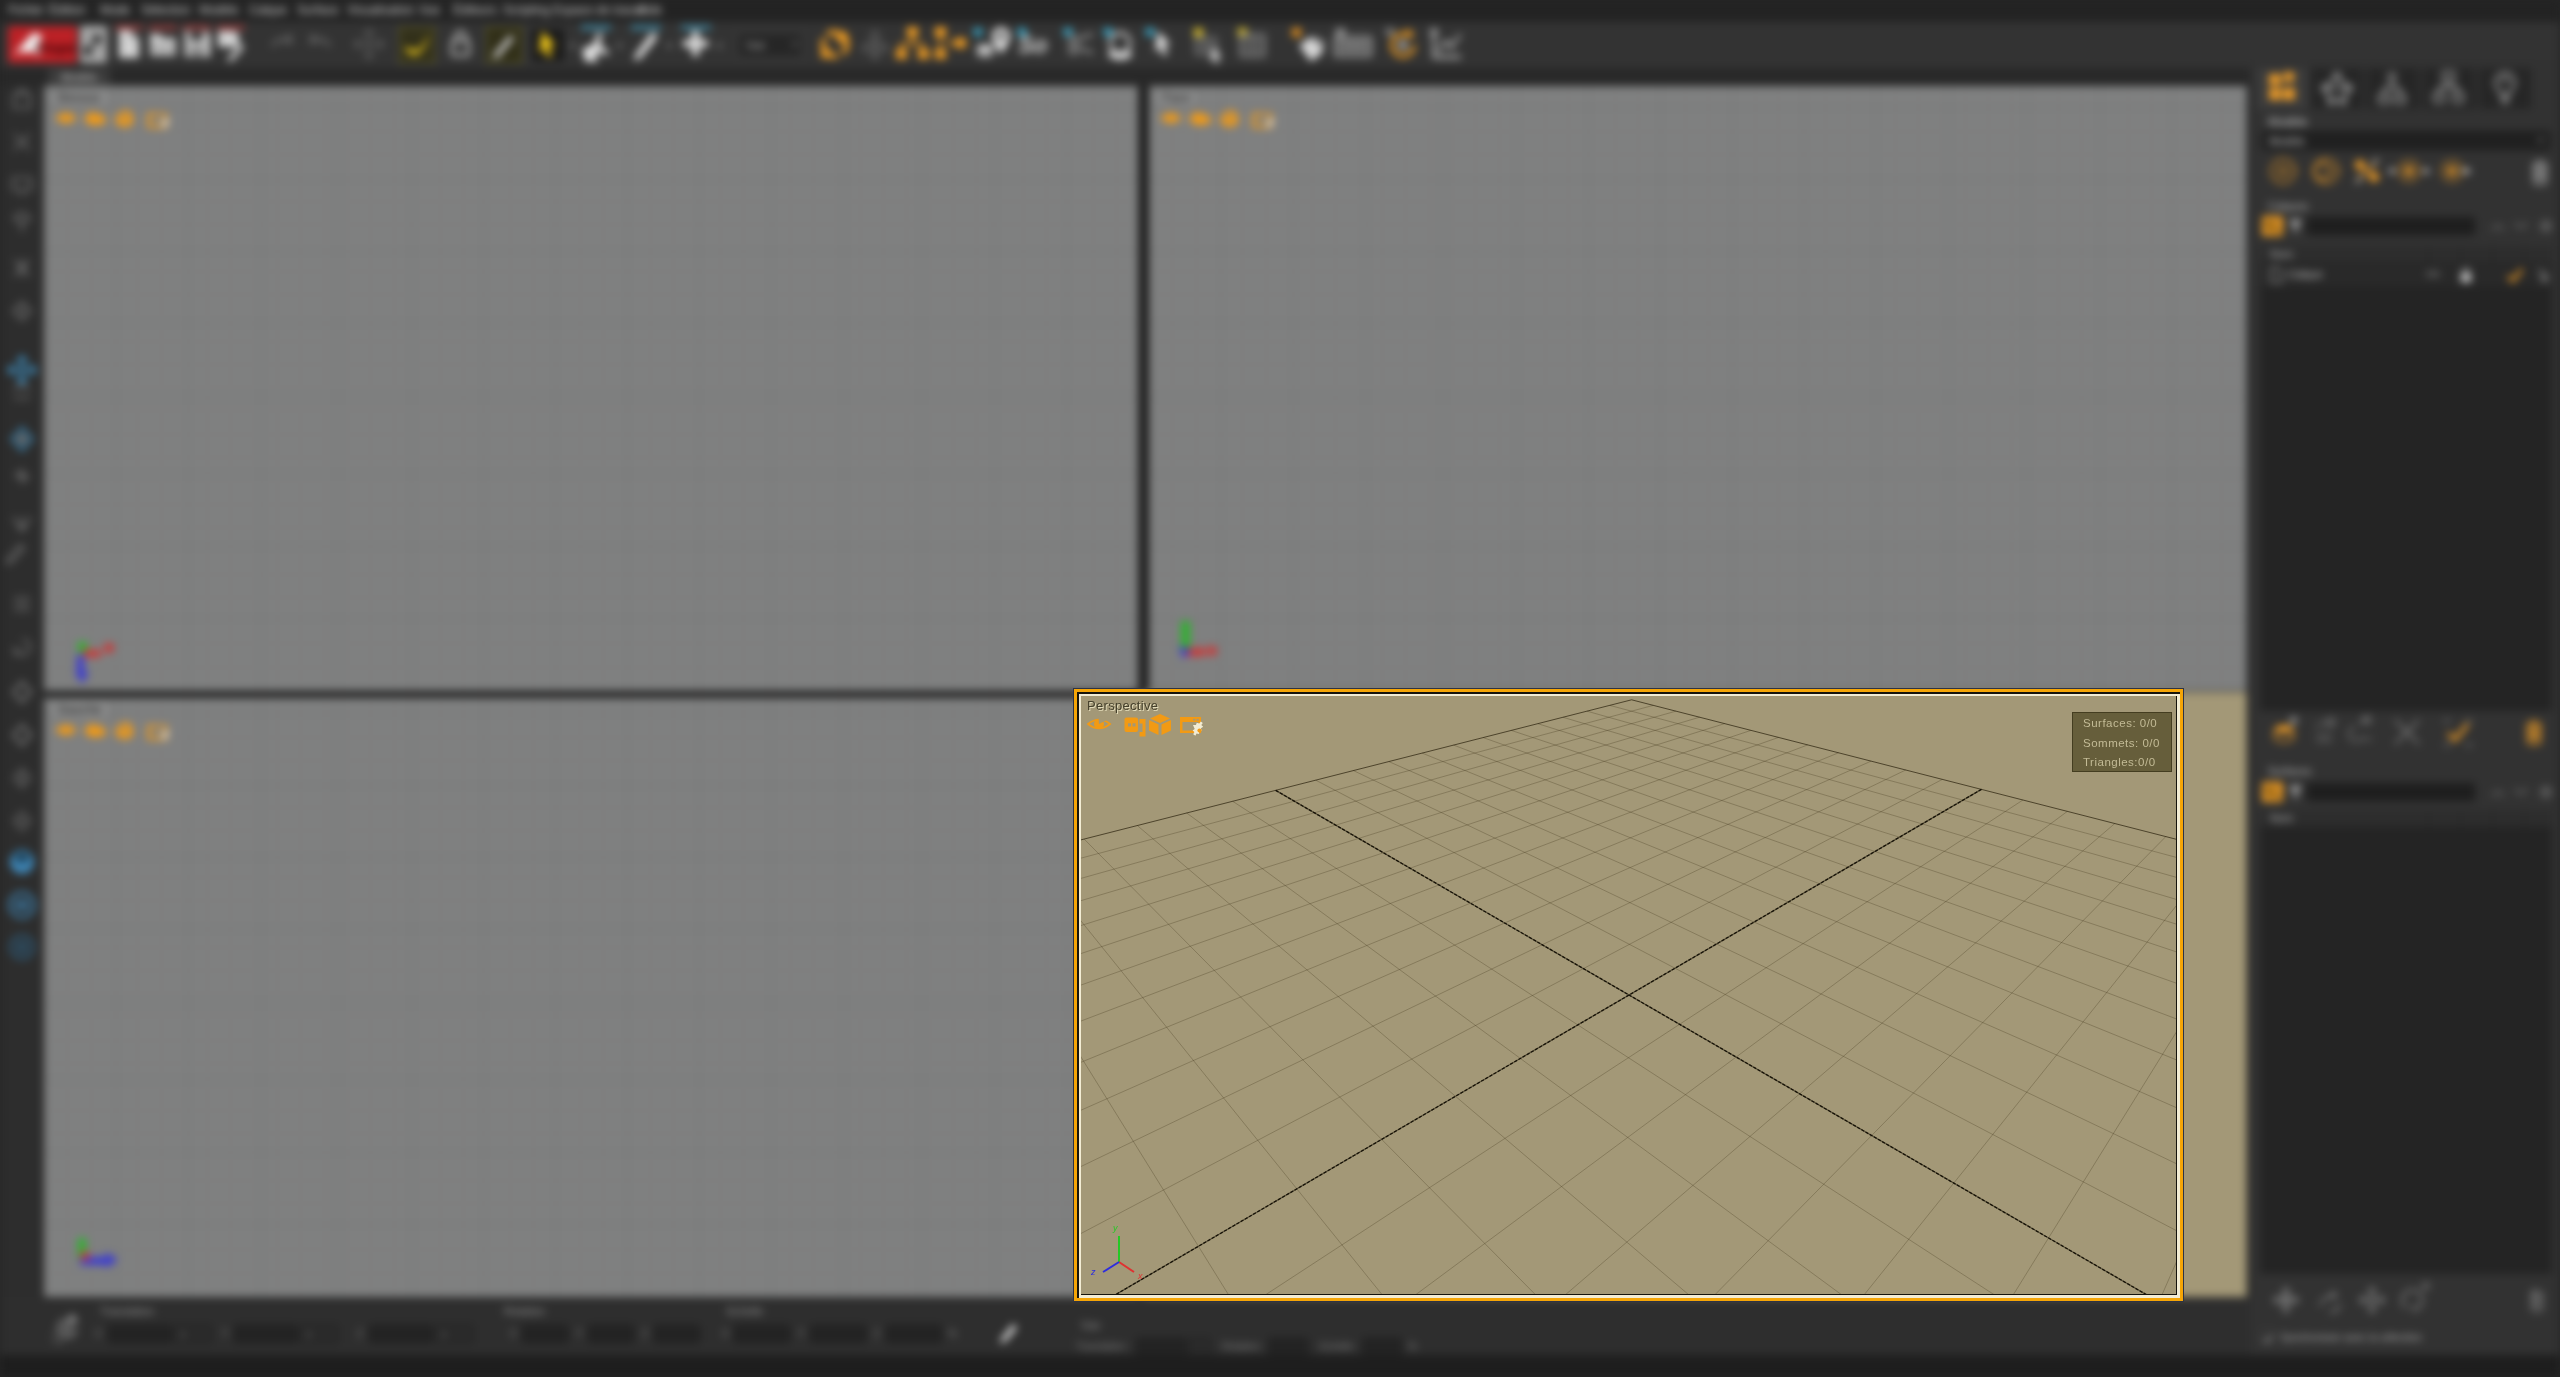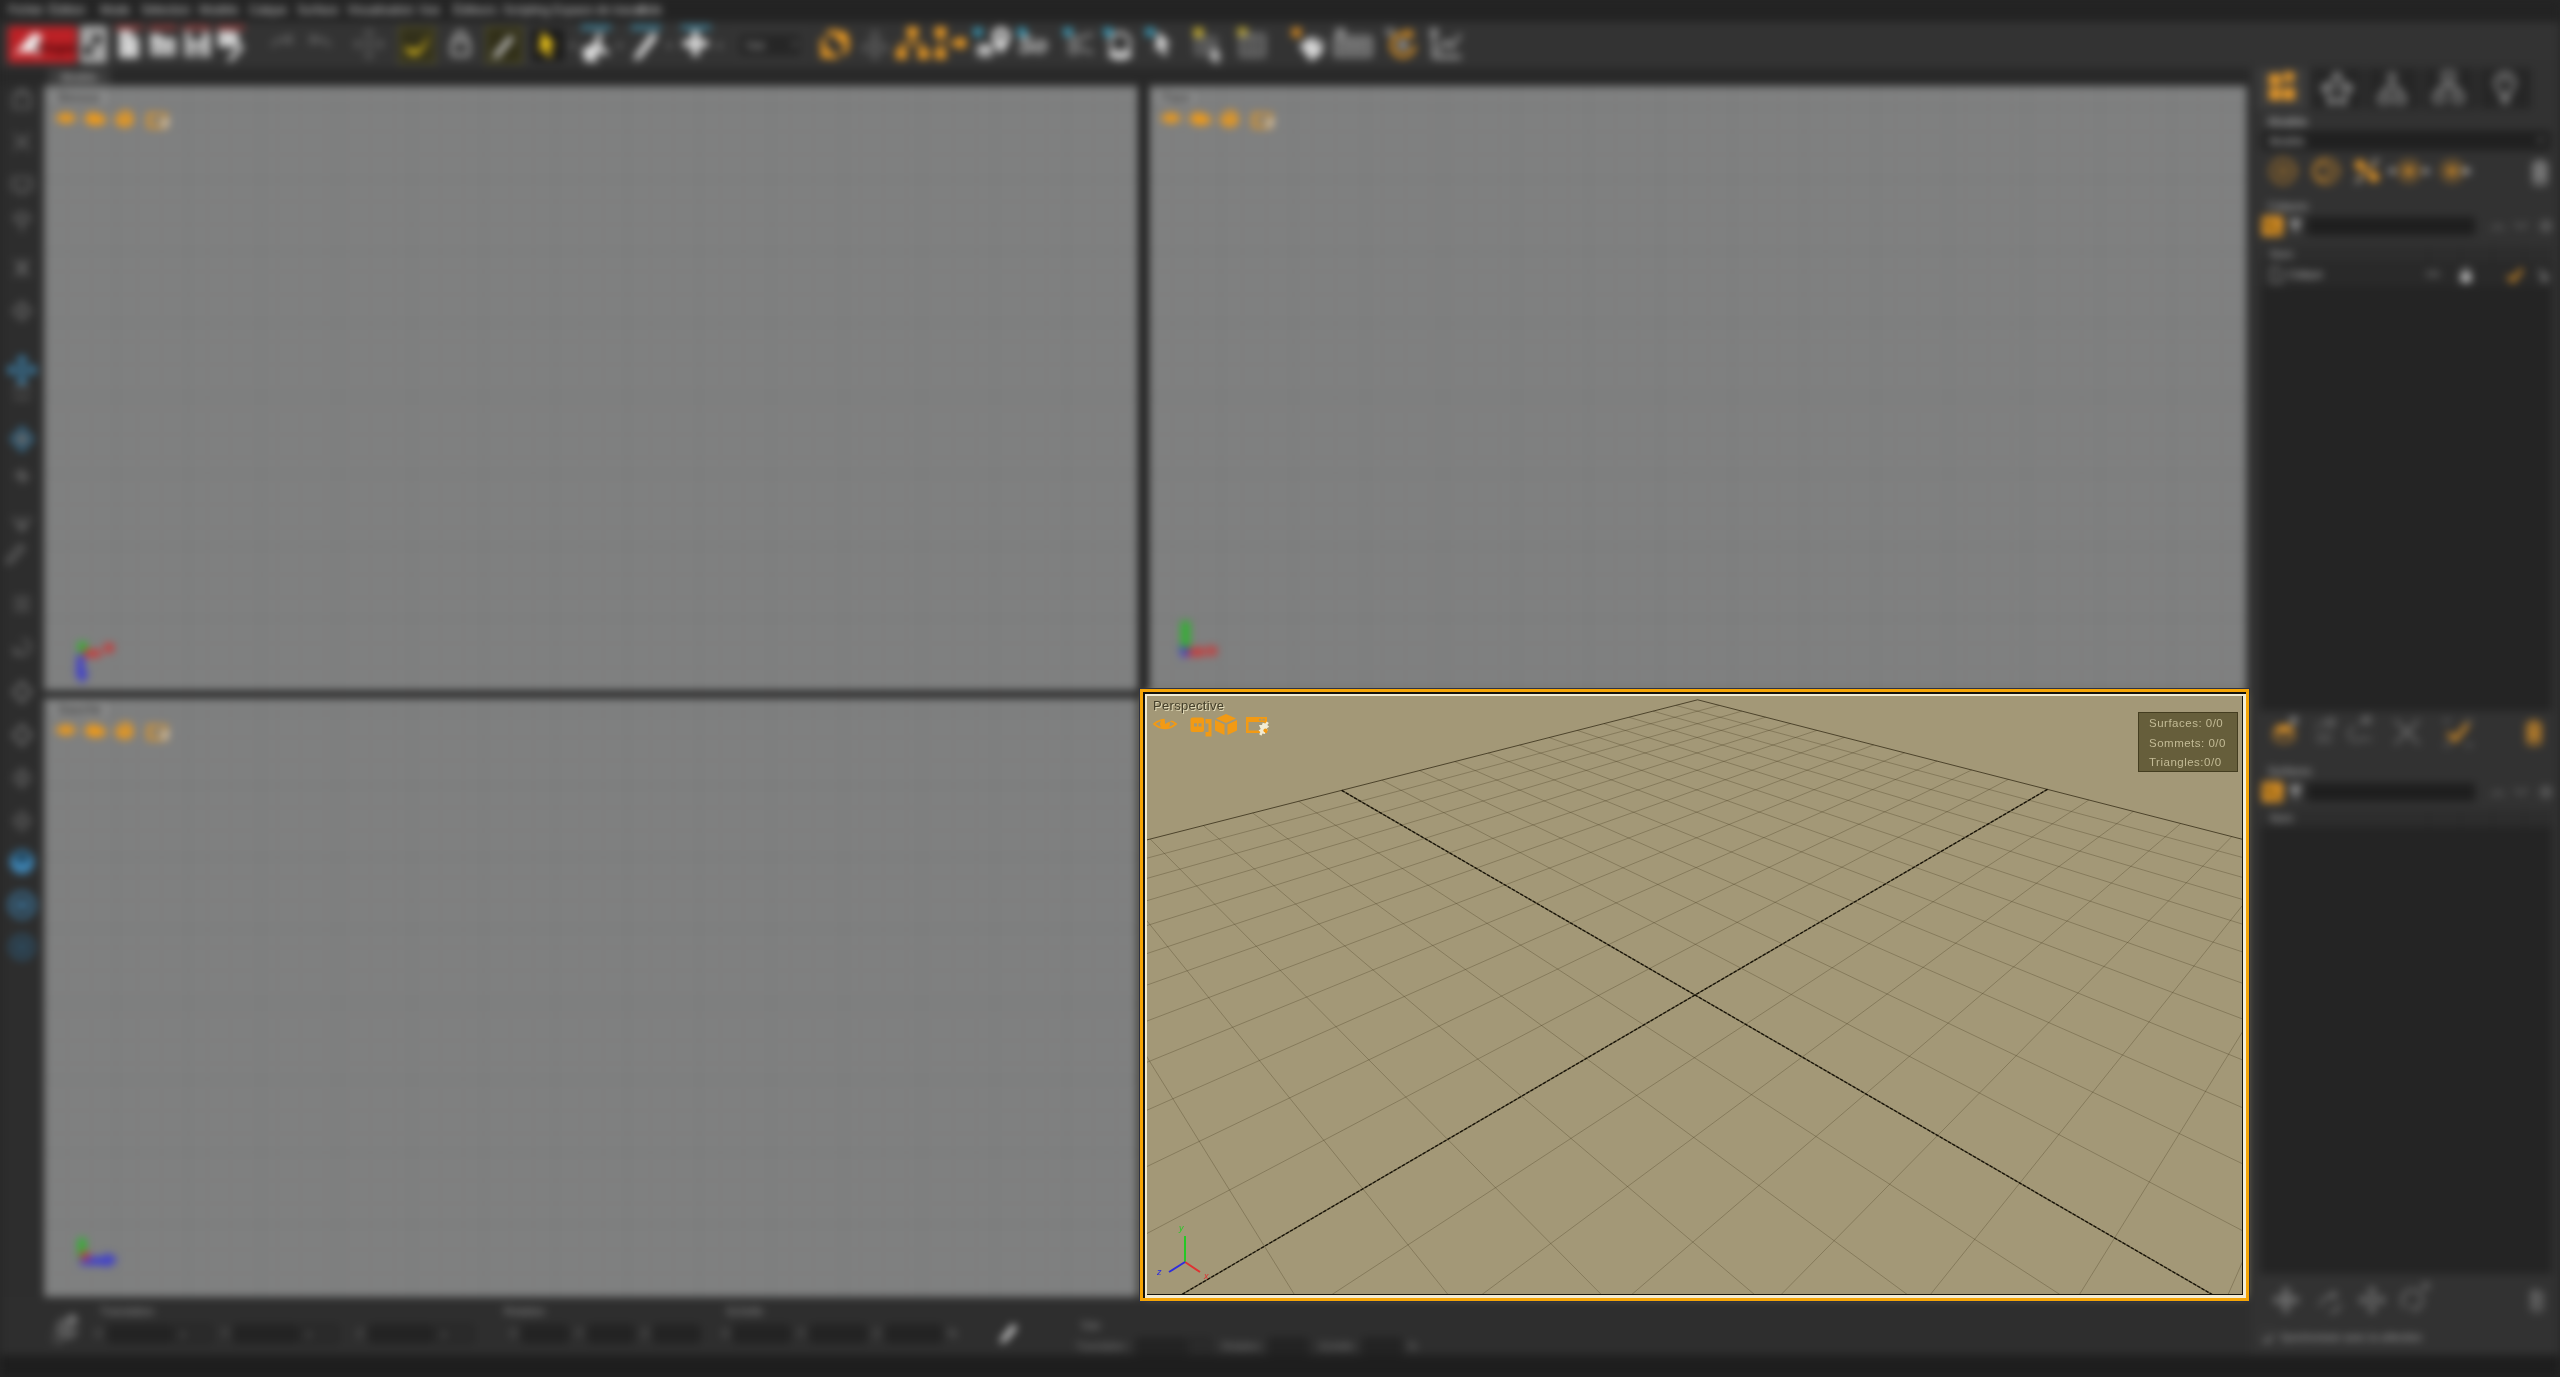--- a/index.html
+++ b/index.html
@@ -28,21 +28,21 @@
 .vplabel{position:absolute;left:6px;top:3px;font-size:12px;color:#222222;padding:1px 7px;
   background:rgba(165,165,165,0.35);border:1px solid rgba(50,50,50,0.4);border-radius:2px;font-weight:bold;
   text-shadow:1px 1px 0 rgba(210,210,210,0.6)}
 #backdrop{left:1143px;top:692px;width:1104px;height:606px;background:#a39877}
 
 #rpanel{left:2250px;top:60px;width:310px;height:1295px;background:#323232}
 
 #botbar{left:0;top:1297px;width:2250px;height:61px;background:#2e2e2e}
 #botstrip{left:0;top:1355px;width:2560px;height:22px;background:#1e1e1e}
 
-#persp{left:1139px;top:688px;width:1111px;height:614px;background:#f5a506;
+#persp{left:1073px;top:688px;width:1111px;height:614px;background:#f5a506;
   border:1px solid #2e3344}
 #pblack{position:absolute;left:3px;top:3px;right:3px;bottom:3px;background:#f2ecd4;
   border-top:2px solid #15130c;border-left:2px solid #15130c}
 #pcream{position:absolute;left:0;top:0;right:0;bottom:0}
 #pcontent{position:absolute;left:2px;top:2px;right:3px;bottom:3px;
   border-right:1px solid #15130c;border-bottom:1px solid #15130c;
   background:#a39877;overflow:hidden}
 #plabel{position:absolute;left:6px;top:2px;font-size:13px;color:#45402c;
   text-shadow:1px 1px 0 rgba(238,231,198,0.85);letter-spacing:.3px}
 #pinfo{position:absolute;left:991px;top:16px;width:100px;height:60px;

